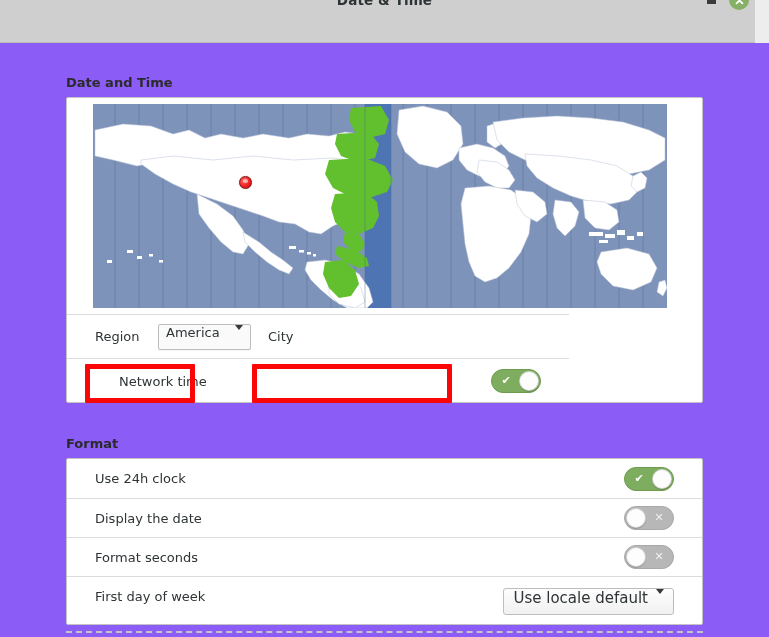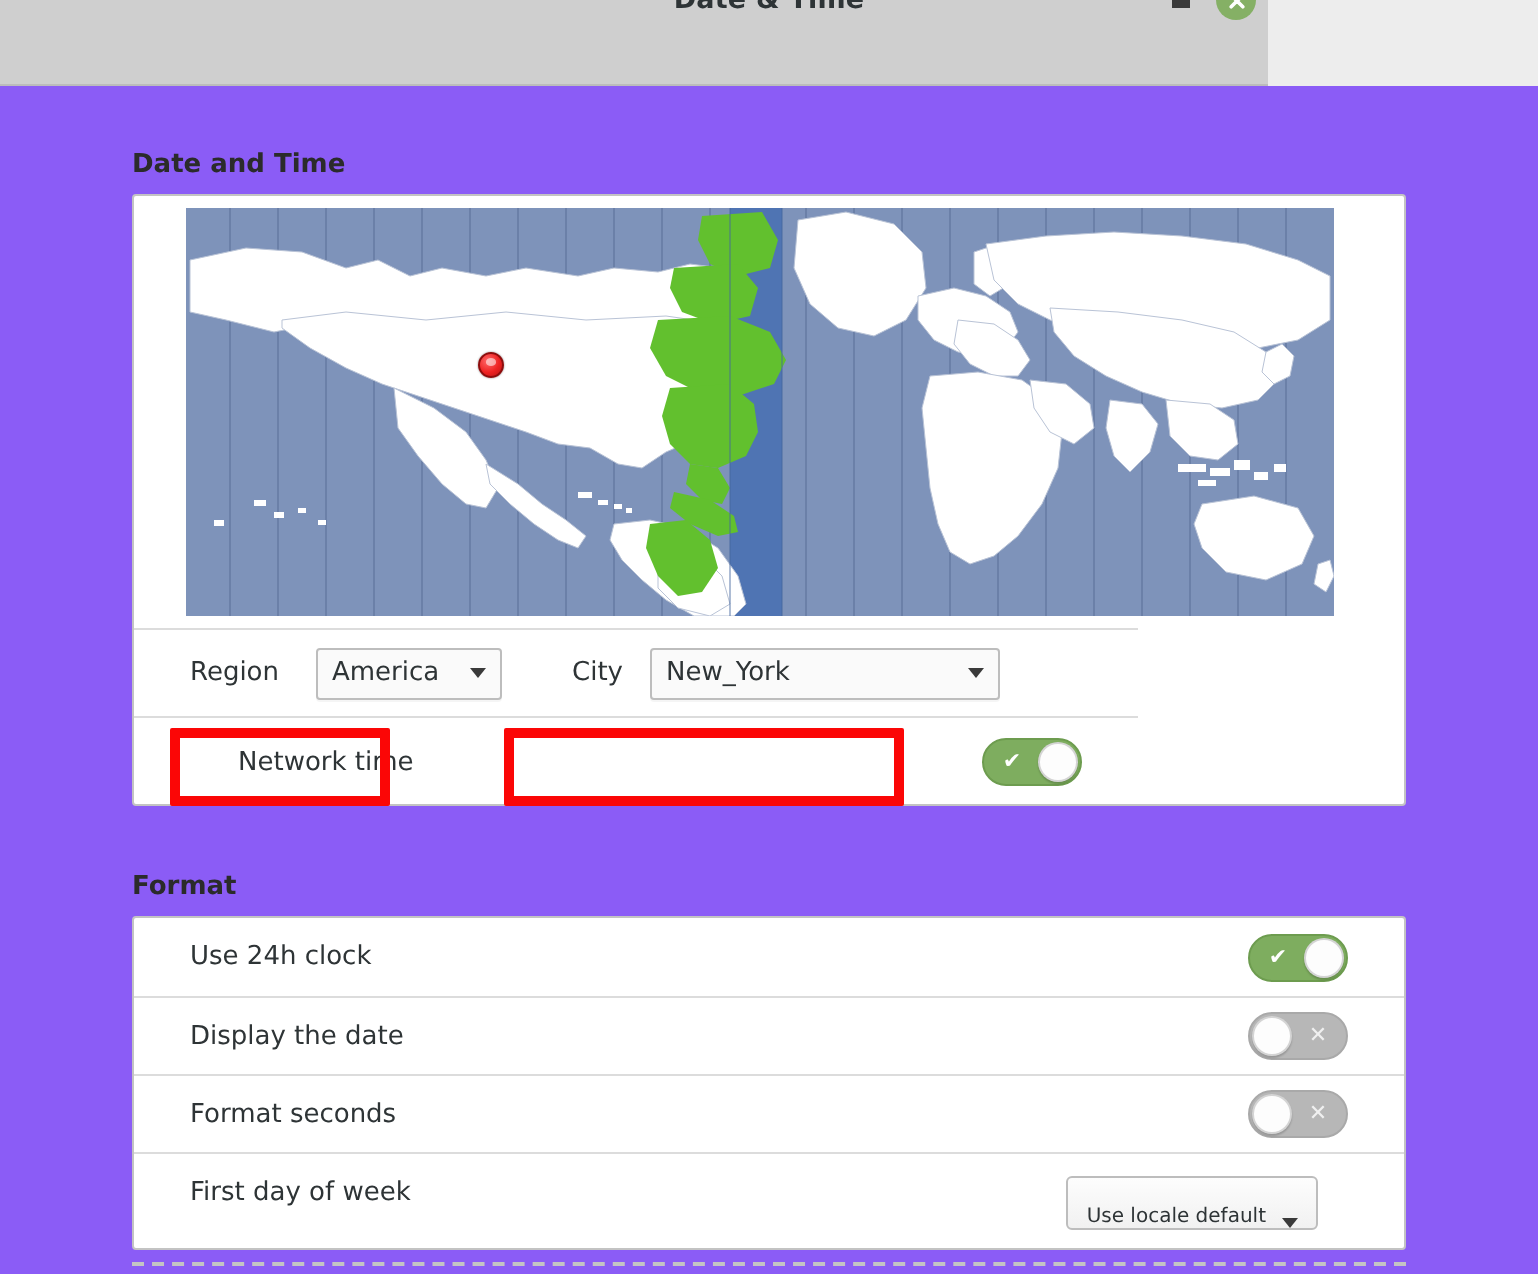--- a/index.html
+++ b/index.html
@@ -14,21 +14,21 @@
     font-size: 13px;
     color: #2e3436;
     overflow: hidden;
     position: relative;
   }
 
   
   .win-header {
     position: absolute;
     left: 0; top: 0;
-    width: 634px;
+    width: 755px;
     height: 43px;
     background: #cfcfcf;
     border-bottom: 1px solid #bcbcbc;
     box-sizing: border-box;
   }
   .win-title {
     position: absolute;
     left: 0; top: -8px;
     width: 769px;
     text-align: center;
@@ -132,31 +132,30 @@
     border-top: 1px solid #dcdcdc;
   }
   .row-label {
     font-size: 13px;
     color: #2e3436;
   }
 
   
   #row-region { top: 216px; height: 44px; }
   #lbl-region { position:absolute; left: 28px; }
-  #lbl-city   { position:absolute; left: 219px; }
+  #lbl-city   { position:absolute; left: 201px; }
 
   .combo {
     position: absolute;
     background: #fafafa;
     border: 1px solid #bdbdbd;
     border-radius: 2px;
     height: 26px;
     box-sizing: border-box;
     display: flex;
-    align-items: center;
     padding: 0 7px;
     font-size: 13px;
     color: #2e3436;
     box-shadow: 0 1px 0 rgba(0,0,0,.04);
   }
   .combo .val { flex: 1 1 auto; white-space: nowrap; }
   .caret {
     width: 0; height: 0;
     border-left: 4.5px solid transparent;
     border-right: 4.5px solid transparent;
@@ -222,31 +221,31 @@
     font-size: 11px;
     color: #ffffff;
     font-weight: bold;
   }
   .switch.on  .sym { left: 2px; }
   .switch.off .sym { right: 2px; color: #f0f0f0; font-size: 11px; font-weight: normal; }
 
   
   #btn-firstday {
     position: absolute;
-    right: 43px;
+    right: 28px;
     top: 11px;
     height: 27px;
     background: linear-gradient(#fdfdfd,#f1f1f1);
     border: 1px solid #bdbdbd;
     border-radius: 3px;
     box-sizing: border-box;
     display: flex;
-    align-items: flex-end;
+    align-items: flex-start;
     padding: 0 9px;
-    font-size: 10px;
+    font-size: 15px;
     color: #2e3436;
   }
 
   
   .bottom-dots {
     position: absolute;
     left: 66px;
     top: 588px;
     width: 637px;
     height: 1px;
@@ -395,24 +394,20 @@
     </div>
 
     <div class="row" id="row-region">
       <span class="row-label" id="lbl-region">Region</span>
       <div class="combo" id="combo-region">
         <span class="val">America</span>
         <span class="caret"></span>
       </div>
 
       <span class="row-label" id="lbl-city">City</span>
-      <div class="combo" id="combo-city">
-        <span class="val">New_York</span>
-        <span class="caret"></span>
-      </div>
     </div>
 
     <div class="row" id="row-network">
       <span class="row-label">Network time</span>
       <div class="switch on">
         <span class="sym">✔</span>
         <span class="knob"></span>
       </div>
     </div>
   </div>

